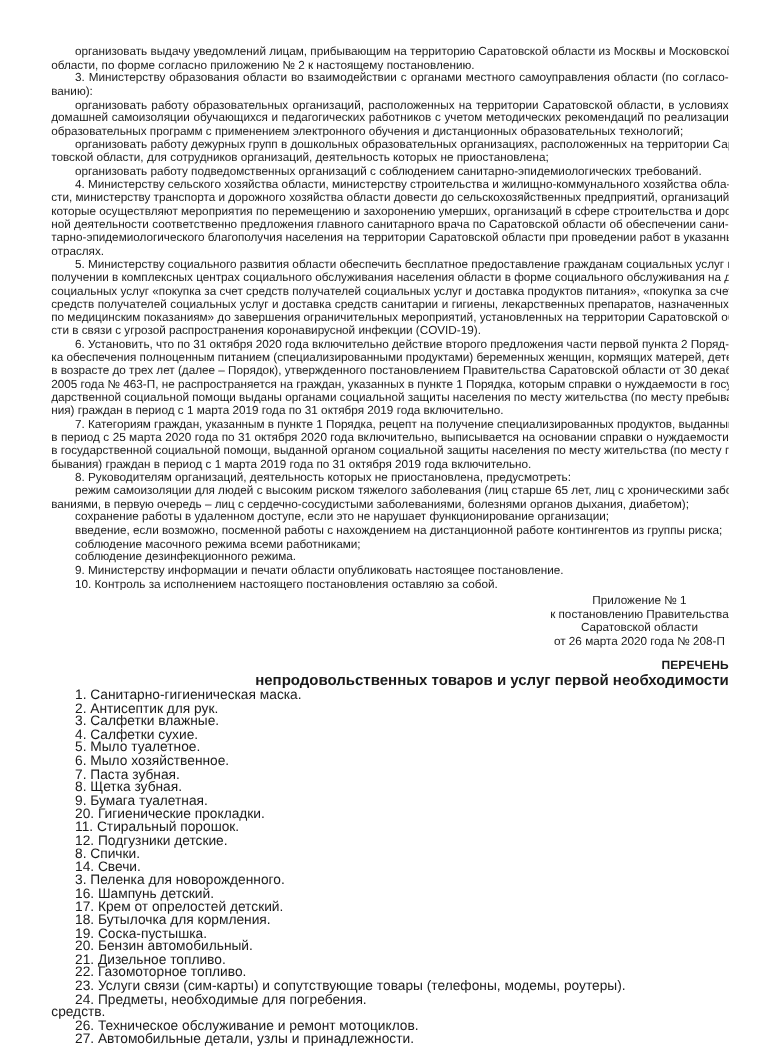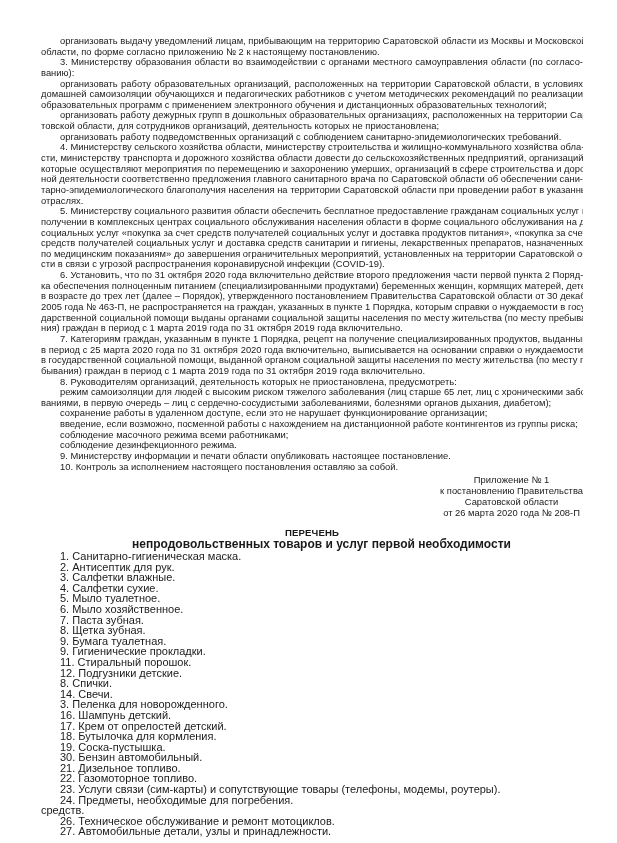--- a/index.html
+++ b/index.html
@@ -5,21 +5,21 @@
   html, body { margin: 0; padding: 0; background: #ffffff; }
   body { width: 617px; height: 843px; overflow: hidden; position: relative;
          font-family: "Liberation Sans", sans-serif; color: #1a1a1a; }
   .page { position: absolute; left: 41px; top: 36px; width: 542px; }
   .ln { font-size: 9.4px; line-height: 10.65px; height: 10.65px; white-space: nowrap;
         text-align: justify; text-align-last: justify; overflow: hidden; }
   .ln.last { text-align-last: left; }
   .ln.ind { padding-left: 19px; }
   .appendix { position: absolute; right: 34px; top: 474px; text-align: center;
               font-size: 9.4px; line-height: 11px; }
-  .title-block { position: absolute; left: 41px; top: 527px; width: 542px; text-align: center; }
+  .title-block { position: absolute; left: 41px; top: 527px; width: 542px; text-align: right; }
   .title { font-size: 9.6px; line-height: 11px; font-weight: bold; letter-spacing: 0.1px; }
   .subtitle { font-size: 12px; line-height: 12px; font-weight: bold; padding-left: 19px; }
   .list { position: absolute; left: 41px; top: 551px; width: 542px; }
   .li { font-size: 11px; line-height: 10.6px; white-space: nowrap; padding-left: 19px; }
   .li.wrap-first { text-align: justify; text-align-last: justify; }
   .li.cont { padding-left: 0; }
 </style>
 </head>
 <body>
 
@@ -82,31 +82,31 @@
 <div class="list" id="goods-list">
     <div class="li">1. Санитарно-гигиеническая маска.</div>
     <div class="li">2. Антисептик для рук.</div>
     <div class="li">3. Салфетки влажные.</div>
     <div class="li">4. Салфетки сухие.</div>
     <div class="li">5. Мыло туалетное.</div>
     <div class="li">6. Мыло хозяйственное.</div>
     <div class="li">7. Паста зубная.</div>
     <div class="li">8. Щетка зубная.</div>
     <div class="li">9. Бумага туалетная.</div>
-    <div class="li">9. Гигиенические прокладки.</div>
+    <div class="li">20. Гигиенические прокладки.</div>
     <div class="li">11. Стиральный порошок.</div>
     <div class="li">12. Подгузники детские.</div>
     <div class="li">8. Спички.</div>
     <div class="li">14. Свечи.</div>
     <div class="li">3. Пеленка для новорожденного.</div>
     <div class="li">16. Шампунь детский.</div>
     <div class="li">17. Крем от опрелостей детский.</div>
     <div class="li">18. Бутылочка для кормления.</div>
     <div class="li">19. Соска-пустышка.</div>
-    <div class="li">30. Бензин автомобильный.</div>
+    <div class="li">20. Бензин автомобильный.</div>
     <div class="li">21. Дизельное топливо.</div>
     <div class="li">22. Газомоторное топливо.</div>
     <div class="li">23. Услуги связи (сим-карты) и сопутствующие товары (телефоны, модемы, роутеры).</div>
     <div class="li">24. Предметы, необходимые для погребения.</div>
     <div class="li cont">средств.</div>
     <div class="li">26. Техническое обслуживание и ремонт мотоциклов.</div>
     <div class="li">27. Автомобильные детали, узлы и принадлежности.</div>
   </div>
 
 </body></html>

